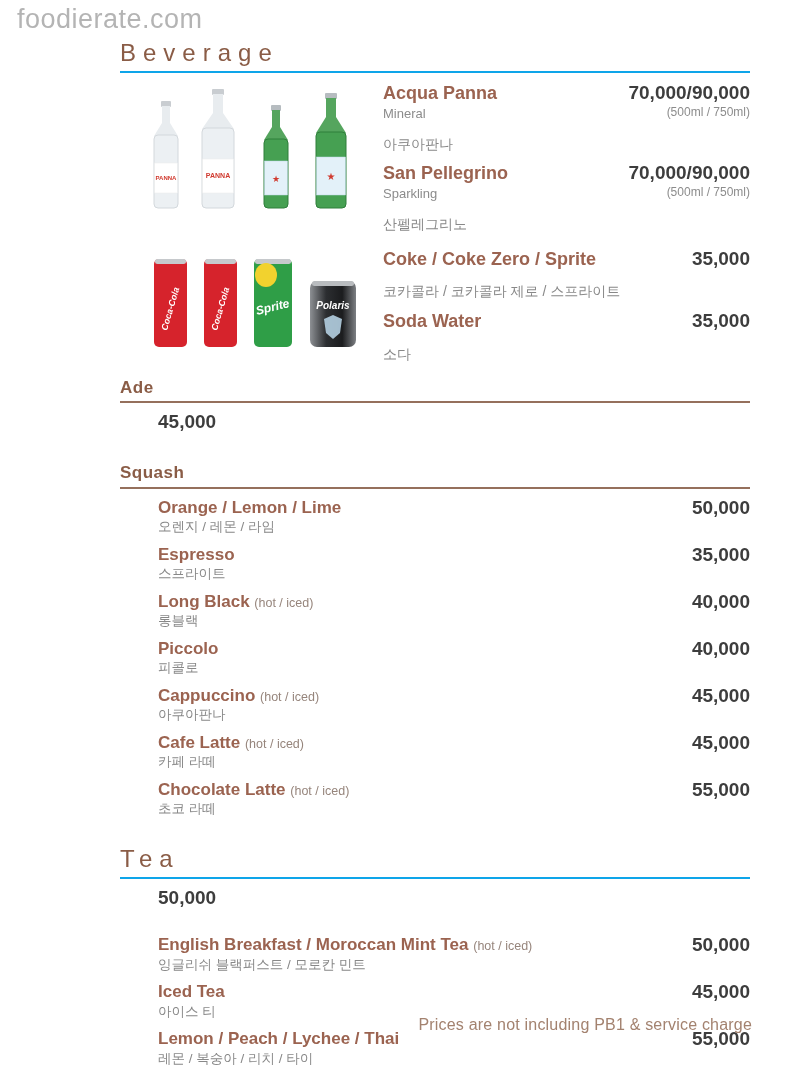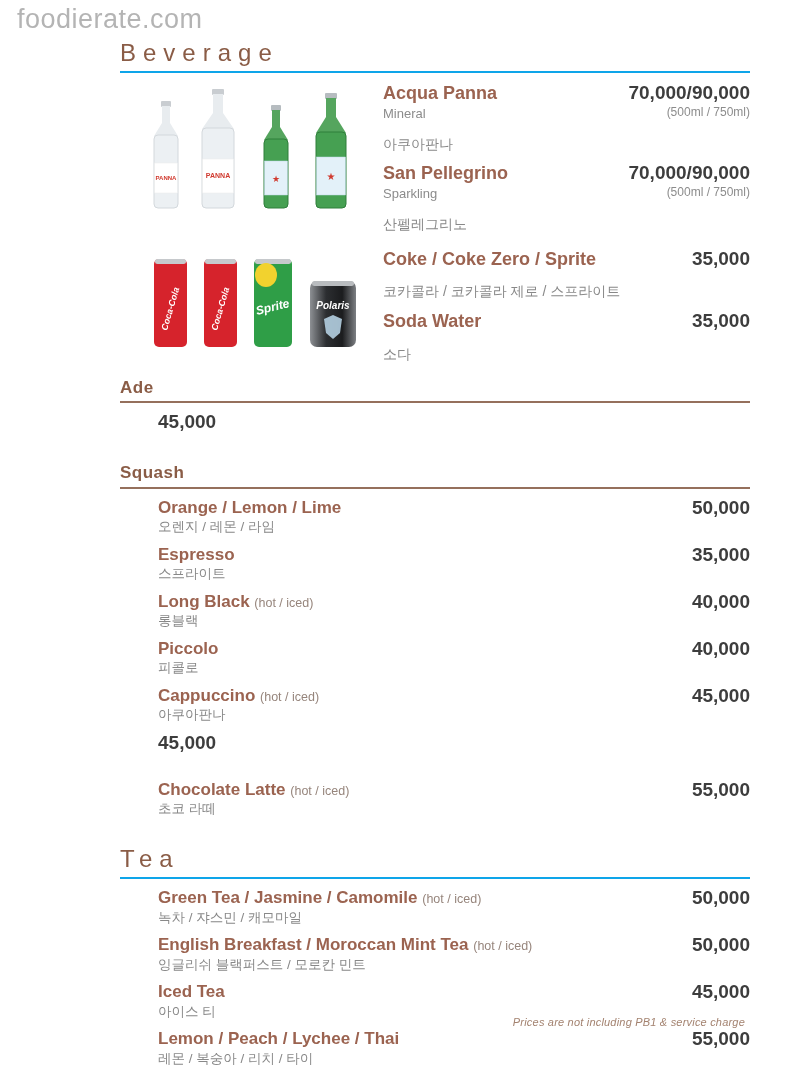--- a/index.html
+++ b/index.html
@@ -51,22 +51,22 @@
   .mi-name{font-size:17px;font-weight:bold;color:#9b6350;line-height:1.15;}
   .mi-note{font-size:12.5px;font-weight:normal;color:#96857c;letter-spacing:0;}
   .mi-kr{font-size:13.5px;color:#888888;margin-top:2px;line-height:1.2;}
   .mi-price{font-size:19px;font-weight:bold;color:#3d3d3d;white-space:nowrap;line-height:1.1;}
 
   .gap-after-cans{height:2px;}
   .coffee-title{margin-top:20px;}
   .tea-title{margin-top:28px;}
 
   .footer-note{
-    position:absolute;right:46px;top:1016px;
-    font-size:11px;color:#a3826f;letter-spacing:.2px;font-style:italic;
+    position:absolute;right:39px;top:1016px;
+    font-size:16px;color:#a3826f;letter-spacing:.2px;
   }
 </style>
 </head>
 <body>
 
 <div class="logo">foodierate.com</div>
 
 <div class="content">
 
   <div class="section-title">Beverage</div>
@@ -234,37 +234,37 @@
     <div class="mi-price">40,000</div>
   </div>
   <div class="menu-item">
     <div>
       <div class="mi-name"><span>Cappuccino</span> <span class="mi-note">(hot / iced)</span></div>
       <div class="mi-kr">아쿠아판나</div>
     </div>
     <div class="mi-price">45,000</div>
   </div>
   <div class="menu-item">
+    <div>
+      <div class="mi-name"><span>Cafe Latte</span> <span class="mi-note">(hot / iced)</span></div>
+      <div class="mi-kr">카페 라떼</div>
+    </div>
     <div class="mi-price">45,000</div>
   </div>
   <div class="menu-item">
     <div>
       <div class="mi-name"><span>Chocolate Latte</span> <span class="mi-note">(hot / iced)</span></div>
       <div class="mi-kr">초코 라떼</div>
     </div>
     <div class="mi-price">55,000</div>
   </div>
 
   <div class="section-title tea-title">Tea</div>
 
   <div class="menu-item">
-    <div>
-      <div class="mi-name"><span>Green Tea / Jasmine / Camomile</span> <span class="mi-note">(hot / iced)</span></div>
-      <div class="mi-kr">녹차 / 쟈스민 / 캐모마일</div>
-    </div>
     <div class="mi-price">50,000</div>
   </div>
   <div class="menu-item">
     <div>
       <div class="mi-name"><span>English Breakfast / Moroccan Mint Tea</span> <span class="mi-note">(hot / iced)</span></div>
       <div class="mi-kr">잉글리쉬 블랙퍼스트 / 모로칸 민트</div>
     </div>
     <div class="mi-price">50,000</div>
   </div>
   <div class="menu-item">

